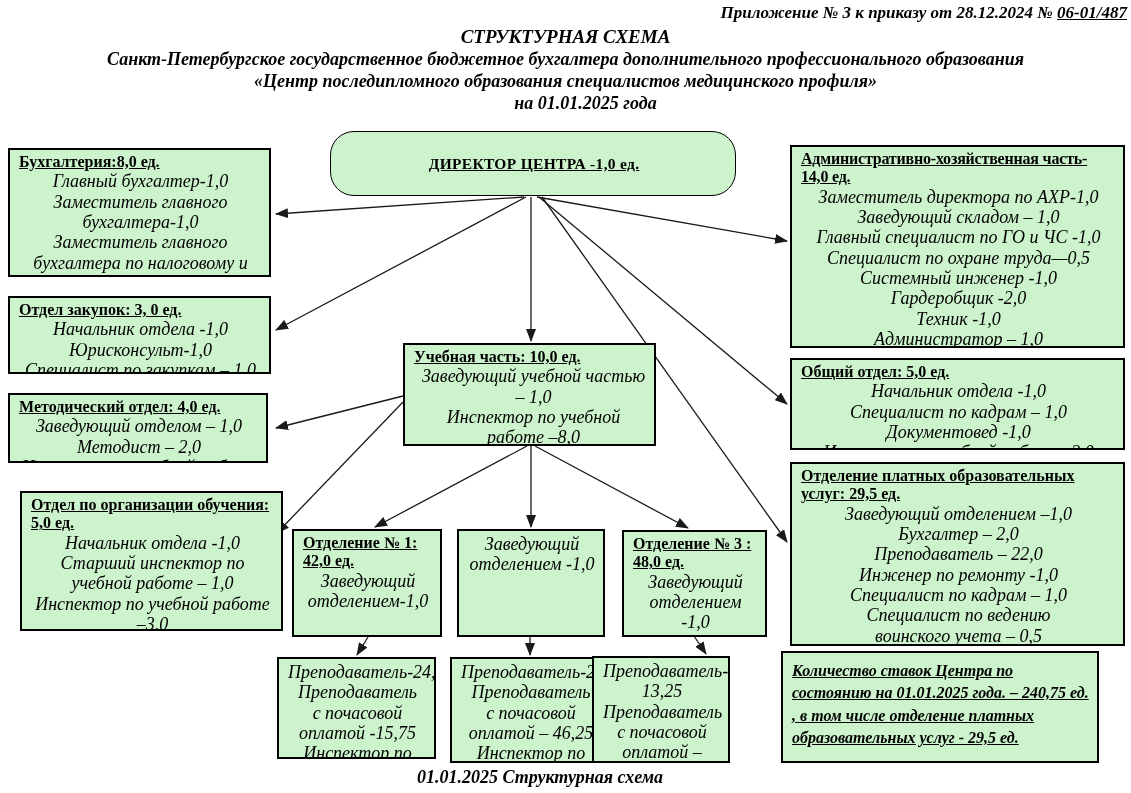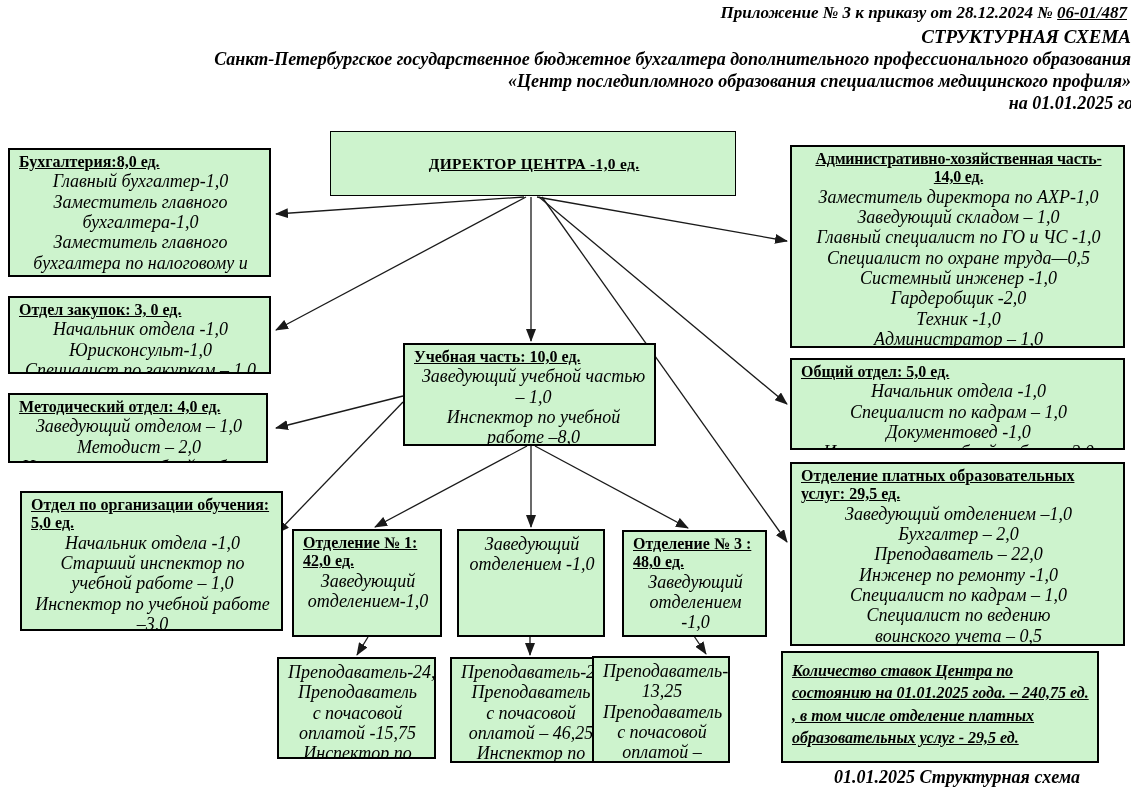--- a/index.html
+++ b/index.html
@@ -1,39 +1,39 @@
 <!DOCTYPE html>
 <html lang="ru" style="--box-fill: #cdf3cd; --box-border: #000000;"><head>
 <meta charset="utf-8">
 <style>
   html,body{margin:0;padding:0;background:#ffffff;}
   .page{
     position:relative;width:1131px;height:793px;background:#fff;
     font-family:"Liberation Serif","DejaVu Serif",serif;color:#000;overflow:hidden;
   }
-  .hdr{position:absolute;left:0;width:100%;text-align:right;font-weight:700;font-style:italic;}
+  .hdr{position:absolute;left:0;width:100%;text-align:center;font-weight:700;font-style:italic;}
   .appendix{position:absolute;top:3px;right:4px;font-weight:700;font-style:italic;font-size:17px;}
   .appendix .u{text-decoration:underline;}
   .t1{top:26px;font-size:19px;}
   .t2{top:49px;font-size:18px;}
   .t3{top:71px;font-size:18px;}
   .t4{top:93px;font-size:18px;padding-left:20px;}
   .footer{top:767px;width:1080px;font-size:18px;}
 
   .box{
     position:absolute;box-sizing:border-box;
     background:var(--box-fill,#cdf3cd);
     border:2px solid var(--box-border,#000);
     padding:3px 7px 3px 9px;overflow:hidden;
   }
   .box .title{font-weight:700;font-size:16px;line-height:1.15;text-decoration:underline;}
   .box .items{font-style:italic;font-size:18px;line-height:1.13;white-space:pre-line;text-align:center;}
-  .director{border-width:1px;display:flex;align-items:center;justify-content:center;text-align:center;}
+  .director{border-width:1px;display:flex;align-items:center;justify-content:center;text-align:center;border-radius:24px;}
   .director .title{font-size:15.5px;letter-spacing:.3px;}
-  .title-tight{font-size:14px;letter-spacing:-0.2px;text-align:center;}
+  .title-tight{font-size:14px;letter-spacing:-0.2px;}
   .totals-text{font-weight:700;font-style:italic;font-size:16px;line-height:1.4;text-decoration:underline;padding-top:4px;}
   svg.wires{position:absolute;left:0;top:0;pointer-events:none;}
 </style>
 </head>
 <body>
 
 <div class="page">
 
   <div class="appendix">
     <span>Приложение № 3 к приказу от  28.12.2024 № </span><span class="u">06-01/487</span>

